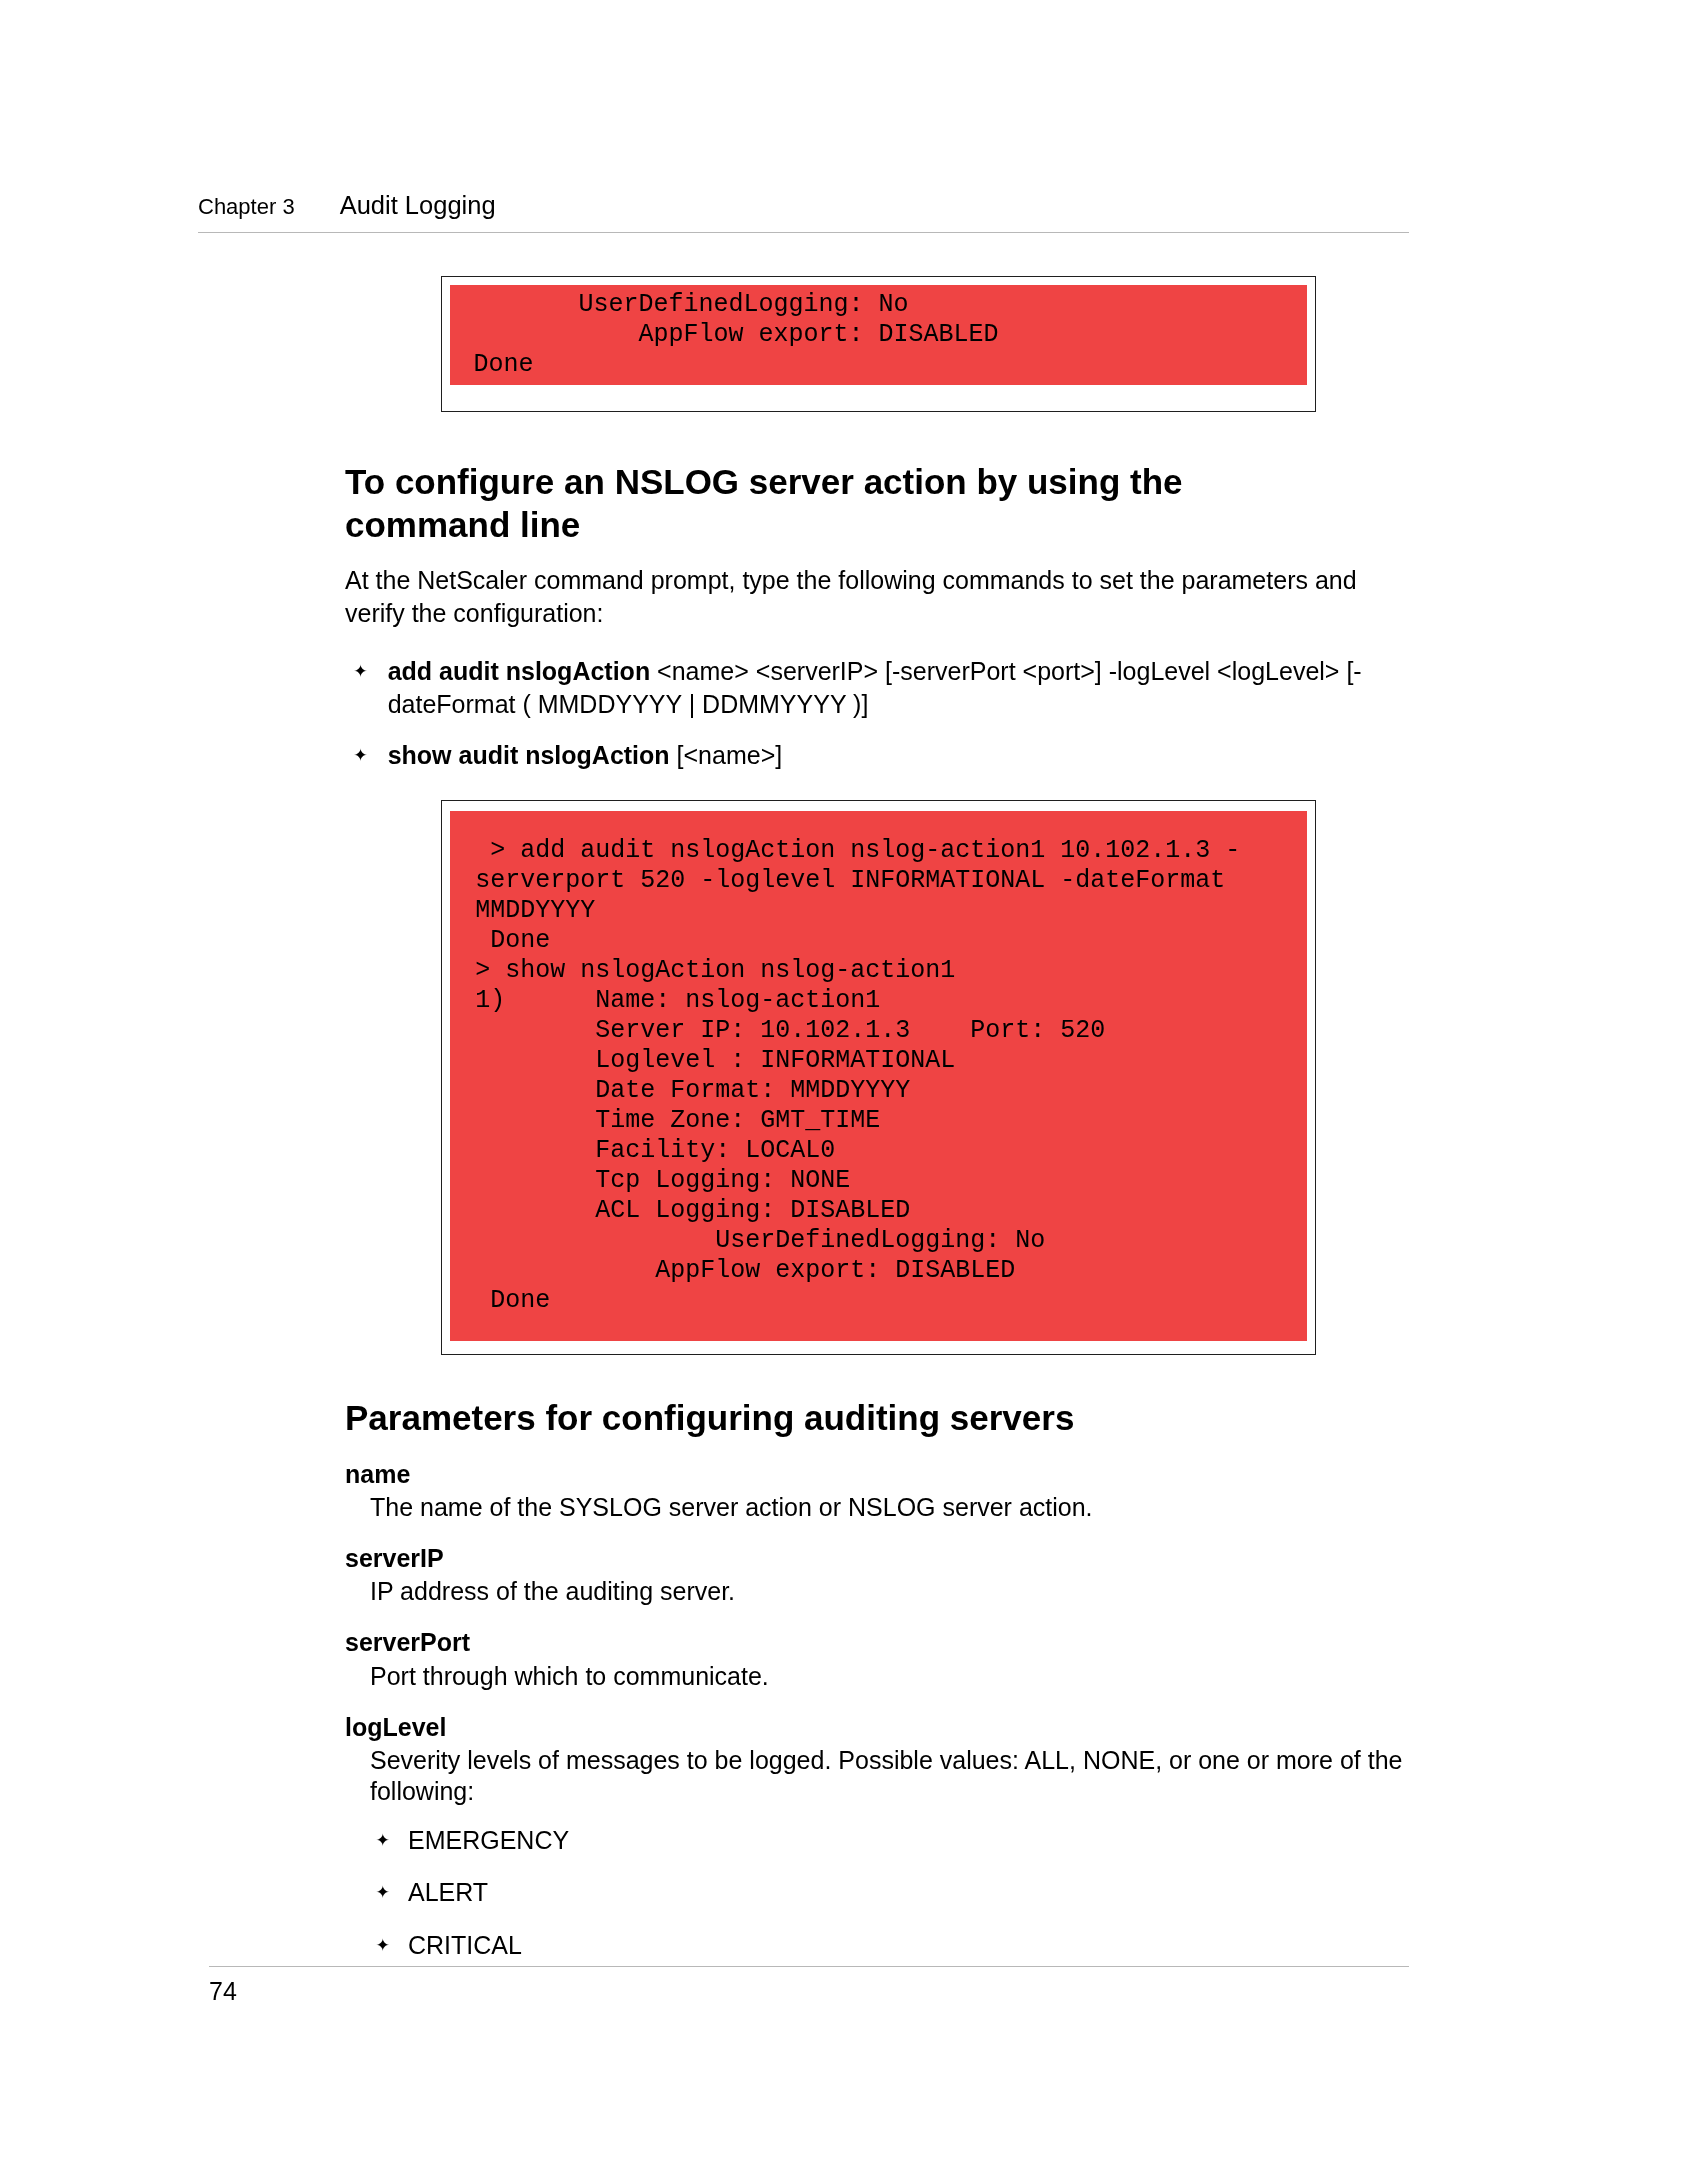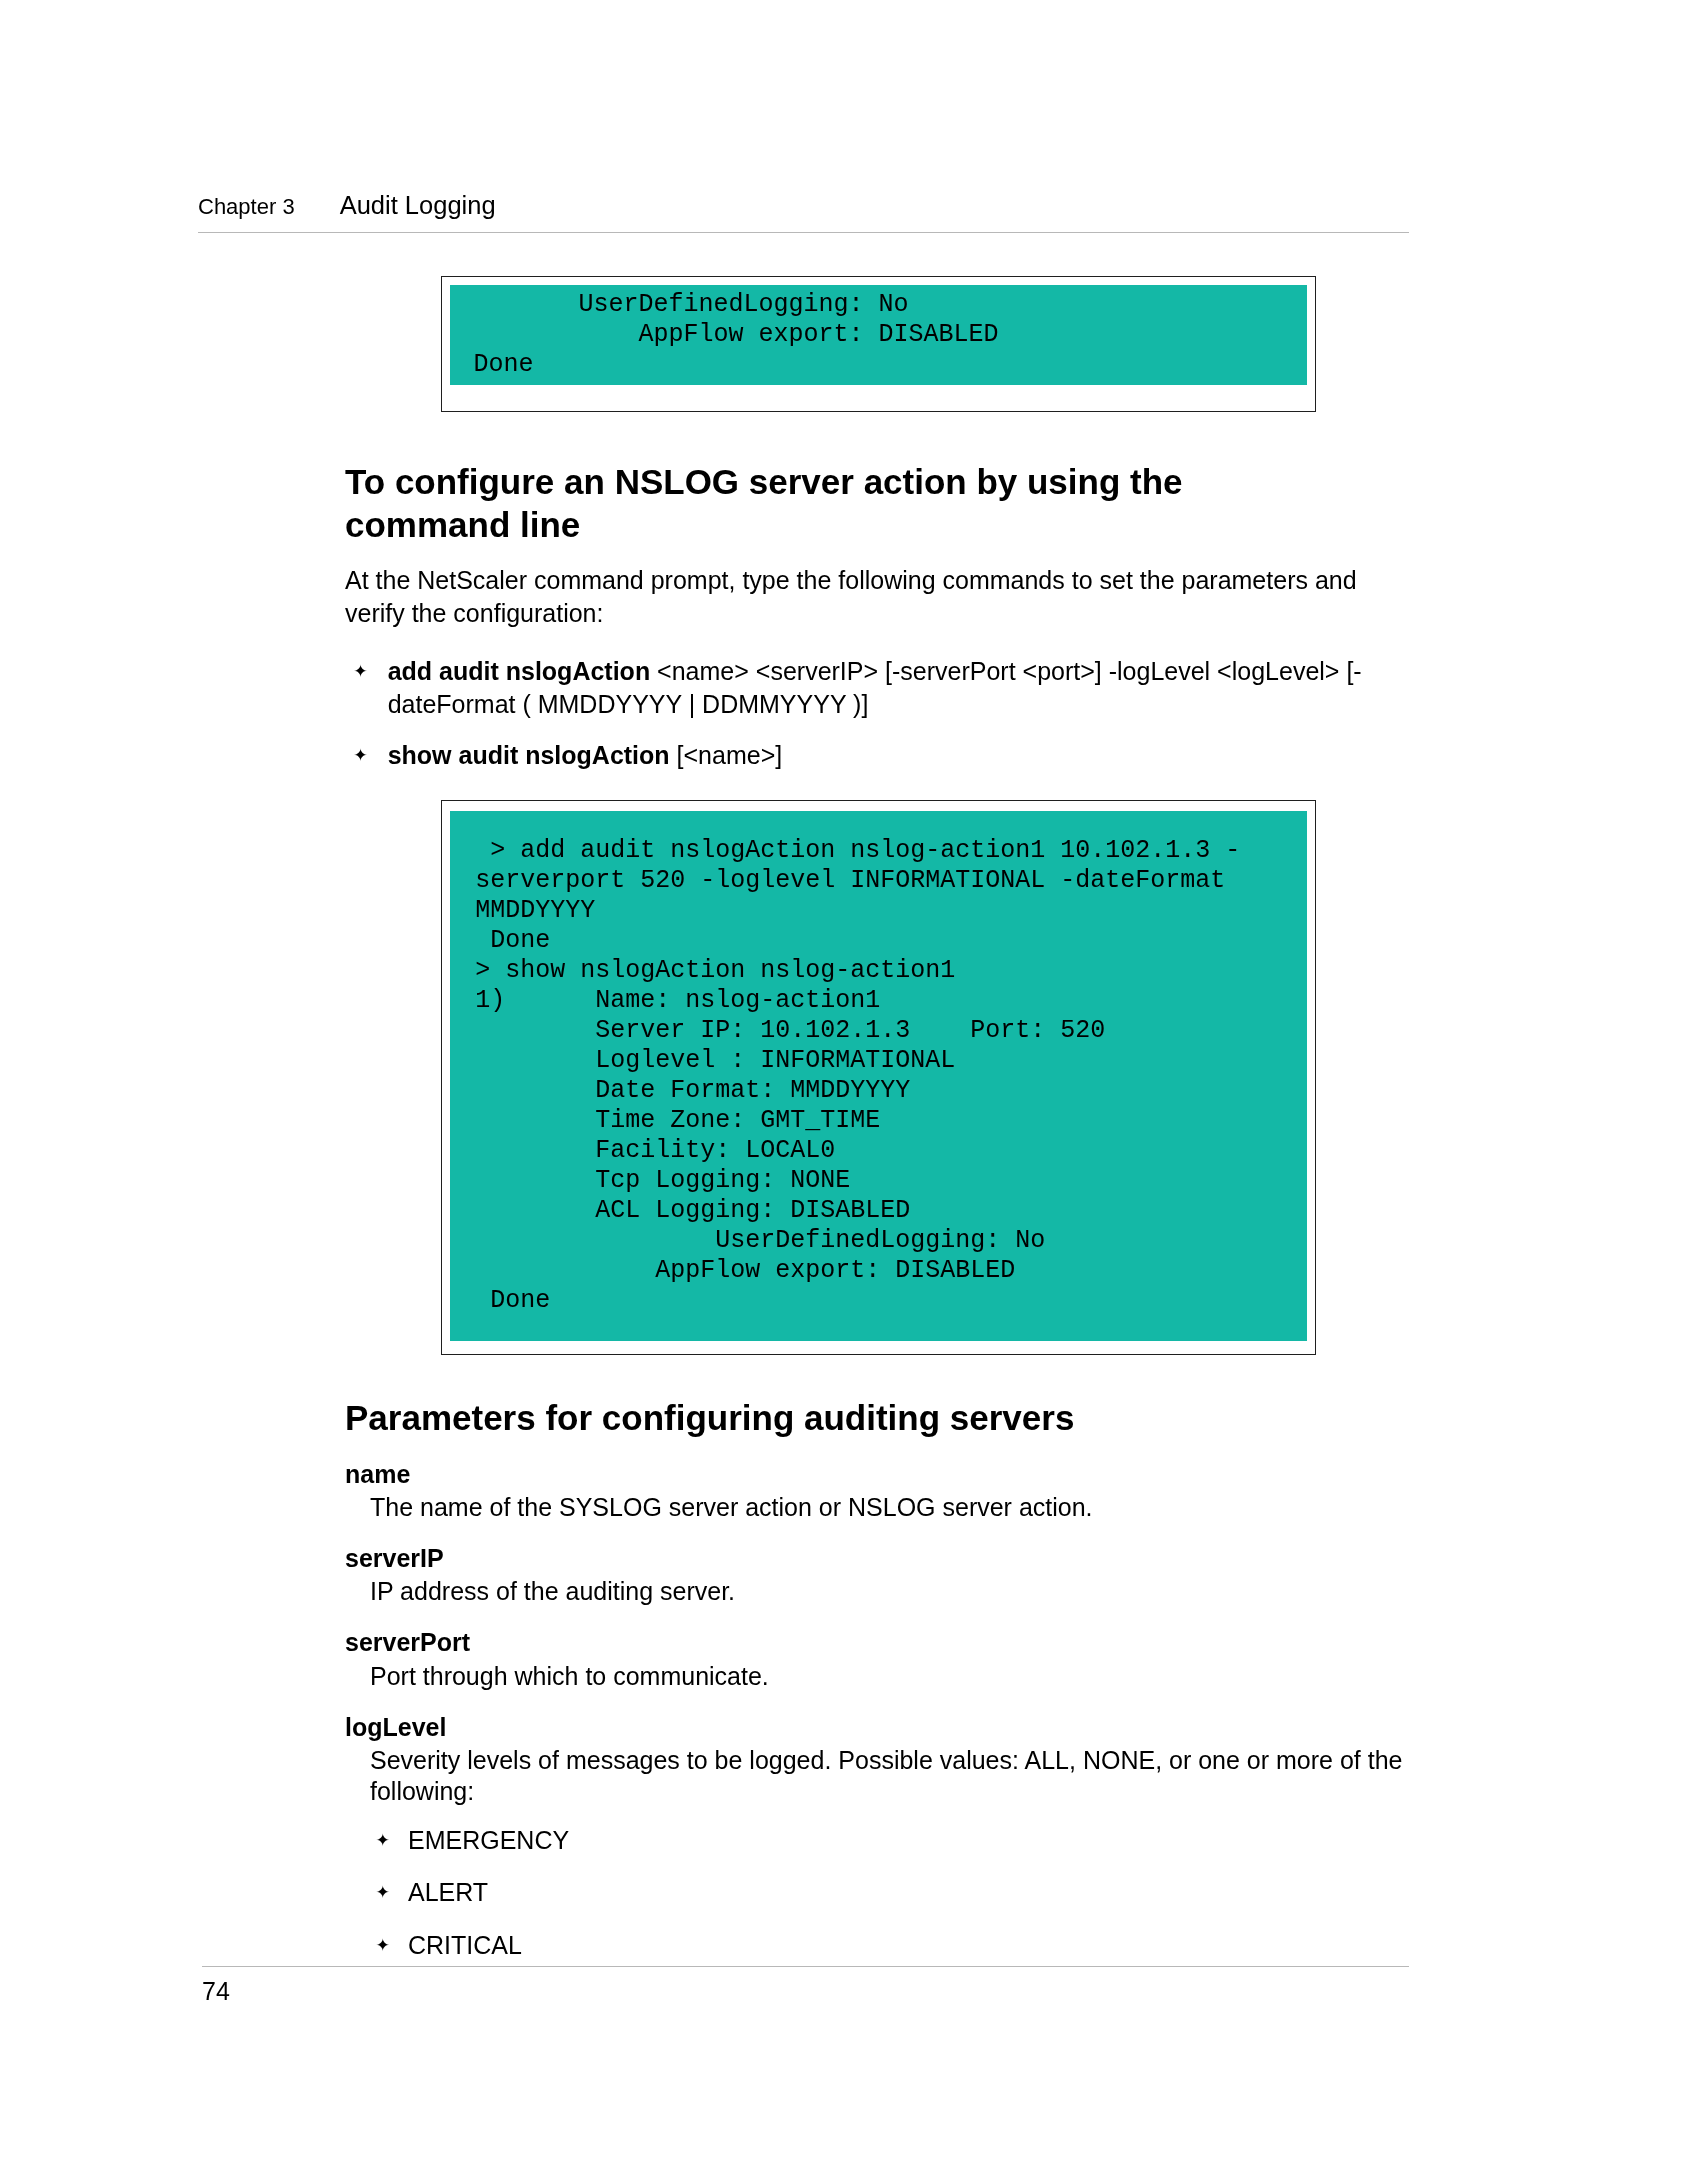--- a/index.html
+++ b/index.html
@@ -29,21 +29,21 @@
     width: 875px;
     border: 1.6px solid #1f1f1f;
     background: #ffffff;
   }
   .box-top { margin-top: 43px; padding: 8.2px 8.2px 26px 8.2px; }
   .code {
     font-family: "Liberation Mono", "DejaVu Sans Mono", monospace;
     font-size: 25px;
     line-height: 30px;
     white-space: pre;
-    background: #14b8a6;
+    background: #ef4444;
     padding: 5px 8.2px;
     overflow: hidden;
   }
   .box-example { margin-top: 28px; padding: 10px 8.2px 13px 8.2px; }
   .example-label { font-size: 25px; line-height: 30px; margin: 1.6px 0 11.5px 6.6px; }
   .box-example .code { padding: 25px; }
 
   
   h2 {
     font-size: 35px;
@@ -76,21 +76,21 @@
 
   
   .param { margin-top: 20px; }
   .param-term { font-size: 25px; line-height: 30px; font-weight: bold; }
   .param-def { font-size: 25px; line-height: 31px; margin-top: 3.3px; margin-left: 25px; max-width: 1088px; }
   .sub-list { list-style: none; margin-top: 18px; margin-left: 30.5px; }
   .sub-item { display: flex; gap: 18px; margin-bottom: 21.4px; font-size: 25px; line-height: 31px; }
   .sub-item .bullet-icon { line-height: 31px; }
 
   
-  .doc-footer { position: absolute; left: 202px; right: 278px; top: 1966px; }
+  .doc-footer { position: absolute; left: 209px; right: 278px; top: 1966px; }
   .page-number { font-size: 25px; margin-top: 10px; }
 </style>
 </head>
 <body>
 
 <div class="page">
 
   <div class="doc-header">
     <span class="chapter-label">Chapter 3</span>
     <span class="chapter-title">Audit Logging</span>

